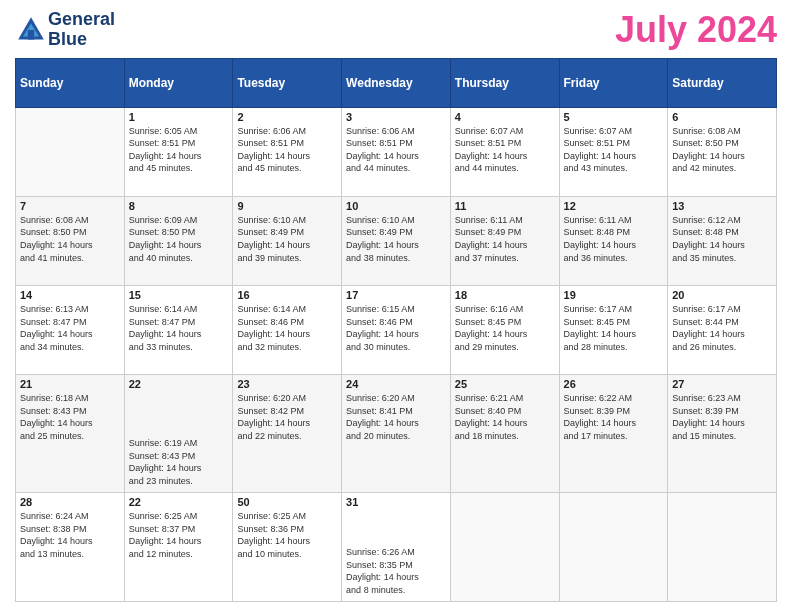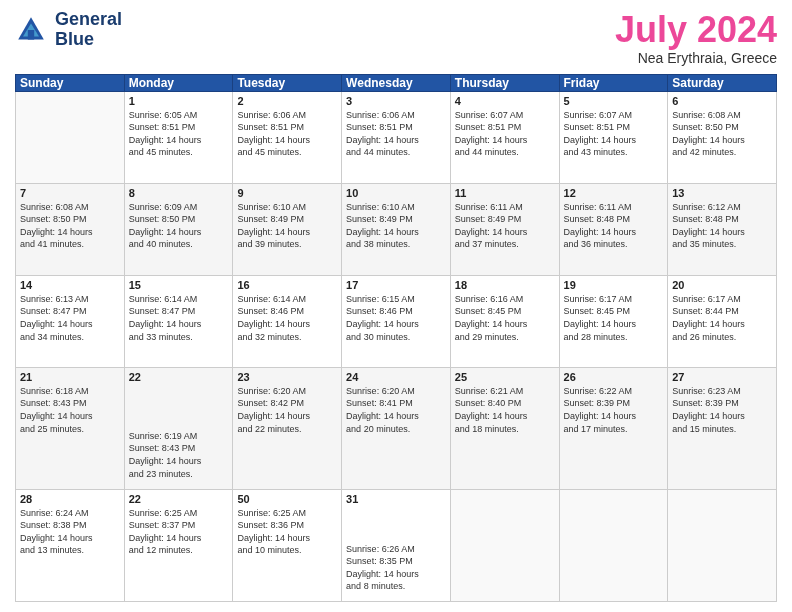--- a/index.html
+++ b/index.html
@@ -19,21 +19,21 @@
     }
     .header {
       display: flex;
       justify-content: space-between;
       align-items: flex-start;
       margin-bottom: 8px;
     }
     .logo {
       display: flex;
       align-items: center;
-      gap: 8px;
+      gap: 1px;
     }
     .logo-text {
       font-size: 18px;
       font-weight: bold;
       color: #1a3c6e;
       line-height: 1.1;
     }
     .logo-icon {
       width: 32px;
       height: 32px;
@@ -56,21 +56,21 @@
       border: 1px solid #ccc;
       border-collapse: collapse;
       width: 100%;
       table-layout: fixed;
     }
     .calendar th {
       background: #2255a4;
       color: #fff;
       font-size: 12px;
       font-weight: bold;
-      padding: 1px 4px;
+      padding: 17px 4px;
       text-align: left;
       border: 1px solid #1a4080;
     }
     .calendar td {
       border: 1px solid #ccc;
       vertical-align: top;
       padding: 3px 4px;
       font-size: 9.5px;
       color: #222;
       height: 88px;
@@ -104,21 +104,20 @@
         <polygon points="20,12 30,28 10,28" fill="#4499cc"></polygon>
         <rect x="16" y="20" width="8" height="12" fill="#2255a4"></rect>
       </svg>
       <div class="logo-text">
         <div>General</div>
         <div>Blue</div>
       </div>
     </div>
     <div class="title-block">
       <div class="month-year">July 2024</div>
-      <div class="location">Nea Erythraia, Greece</div>
     </div>
   </div>
 
   <table class="calendar">
     <thead>
       <tr>
         <th>Sunday</th>
         <th>Monday</th>
         <th>Tuesday</th>
         <th>Wednesday</th>

